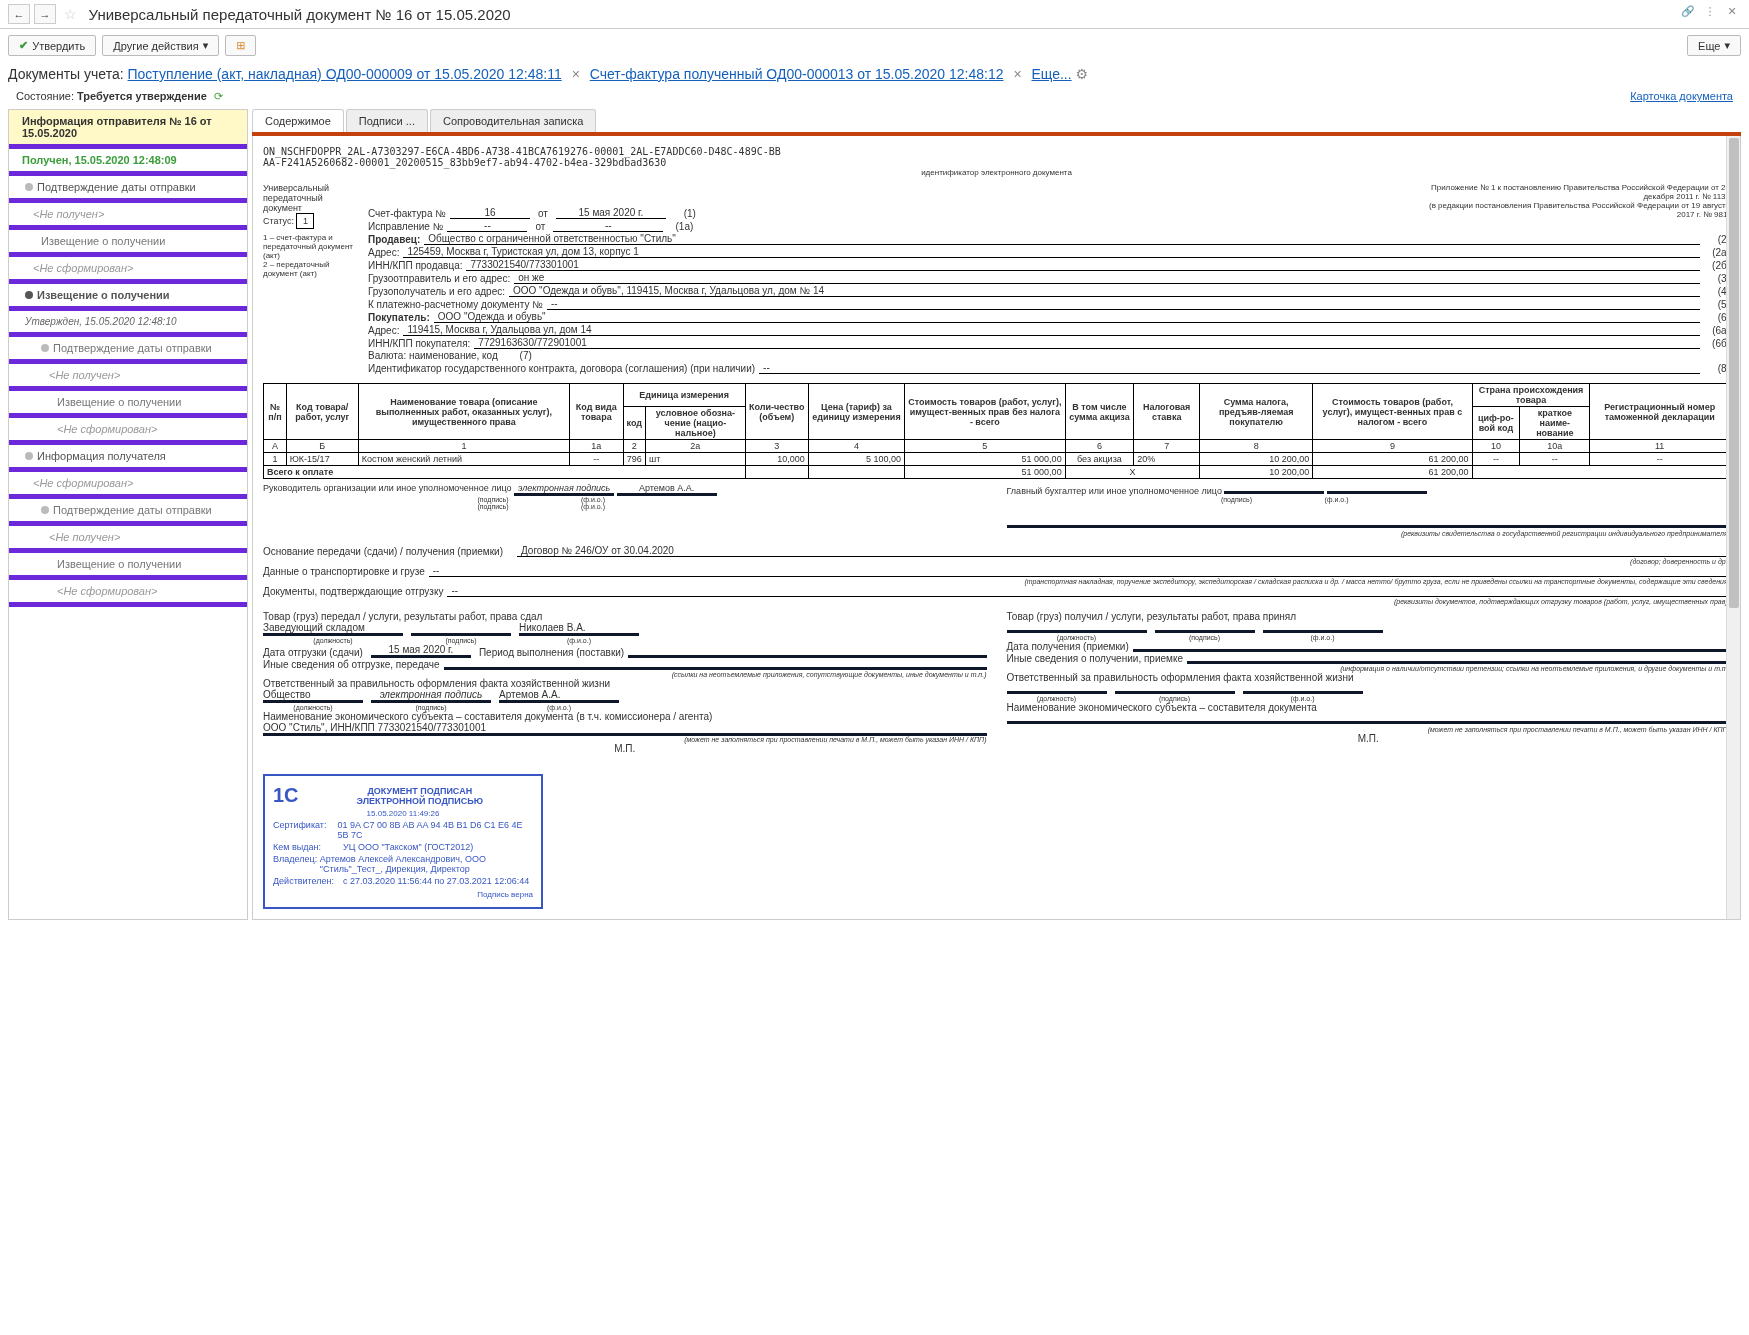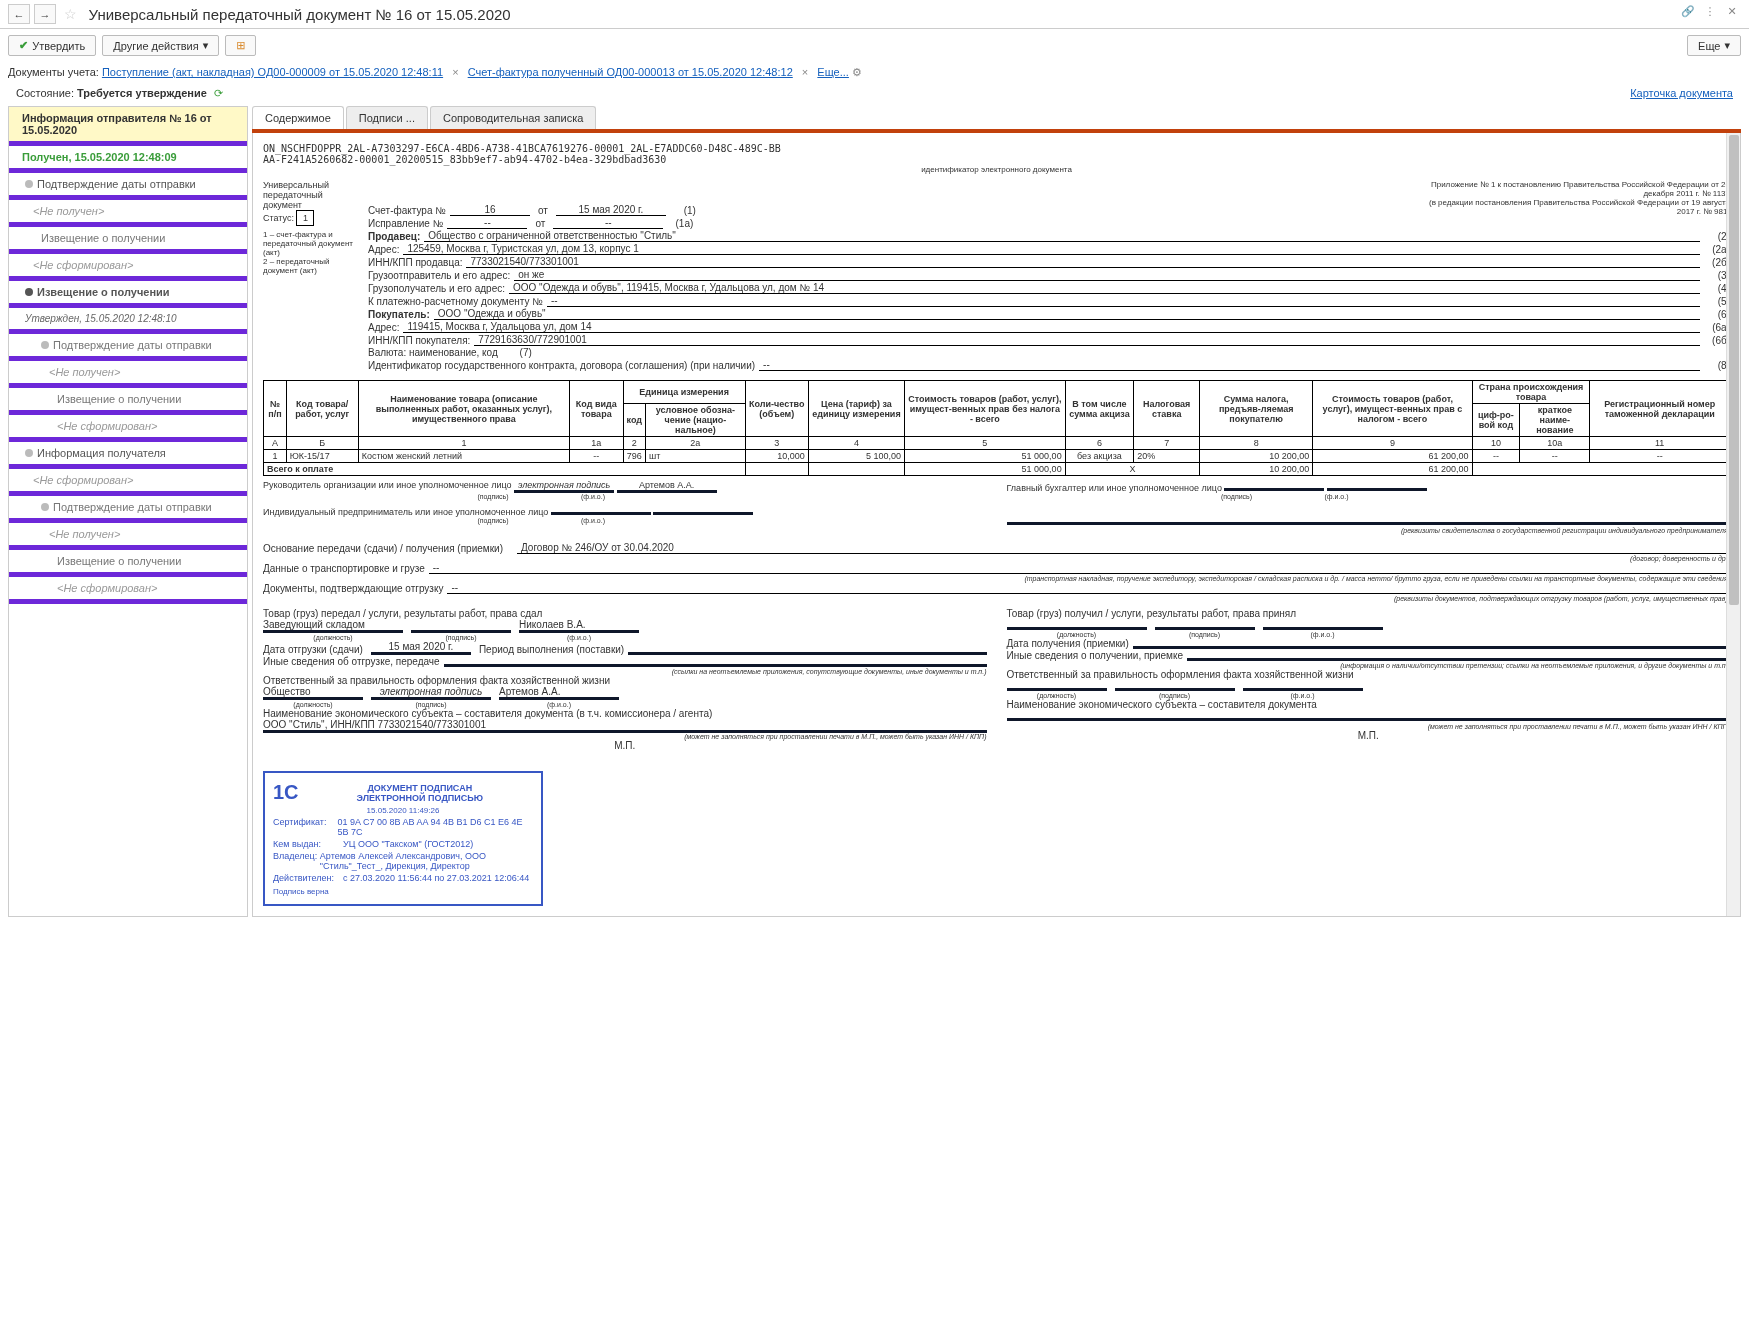--- a/index.html
+++ b/index.html
@@ -8,21 +8,21 @@
 .nav-btn{width:22px;height:20px;border:1px solid #ccc;background:#f9f9f9;font-size:11px;cursor:pointer;display:flex;align-items:center;justify-content:center}
 .star{color:#ccc;font-size:14px;padding:0 4px}
 .title{font-size:15px;margin-left:4px}
 .spacer{flex:1}
 .icon-btn{width:18px;height:18px;color:#888;cursor:pointer;text-align:center}
 .actions-row{display:flex;align-items:center;padding:6px 8px;gap:6px}
 .btn{border:1px solid #bbb;background:#f9f9f9;padding:3px 10px;cursor:pointer;border-radius:2px;display:flex;align-items:center;gap:4px}
 .check-ico{color:#3a9d3a;font-weight:bold}
 .hier-ico{color:#d98b2f}
 .more-btn{margin-left:auto}
-.doc-links{padding:4px 8px;font-size:11px}
+.doc-links{padding:4px 8px;font-size:14px}
 .doc-links a{color:#1560bd;text-decoration:underline}
 .close-x{color:#888;padding:0 6px;cursor:pointer}
 .status-row{padding:4px 16px}
 .status-row b{font-weight:bold}
 .refresh{color:#3a9d3a;cursor:pointer;padding-left:4px}
 .card-link{float:right;color:#1560bd;text-decoration:underline}
 .main{display:flex;height:calc(100% - 110px)}
 .sidebar{width:240px;border:1px solid #ccc;margin:2px 4px 4px 8px;overflow:auto}
 .side-item{padding:5px 13px;border-bottom:5px solid #6d28d9;font-size:11px}
 .side-yellow{background:#fff9c7;font-weight:bold}
@@ -299,21 +299,20 @@
         </table>
 
       <div class="sig-row">
         <div class="sig-block">
           <span>Руководитель организации или иное уполномоченное лицо</span> <span class="uline" style="width:100px;font-style:italic;text-align:center">электронная подпись</span> <span class="uline" style="width:100px;text-align:center">Артемов А.А.</span>
           <div style="display:flex">
               <span style="width:180px"></span>
               <span class="tiny" style="width:100px">(подпись)</span>
               <span class="tiny" style="width:100px">(ф.и.о.)</span>
             </div>
-          <div style="margin-top:4px"><span>Индивидуальный предприниматель или иное уполномоченное лицо</span> <span class="uline" style="width:100px"></span> <span class="uline" style="width:100px"></span></div>
           <div style="display:flex">
               <span style="width:180px"></span>
               <span class="tiny" style="width:100px">(подпись)</span>
               <span class="tiny" style="width:100px">(ф.и.о.)</span>
             </div>
         </div>
         <div class="sig-block">
           <span>Главный бухгалтер или иное уполномоченное лицо</span> <span class="uline" style="width:100px"></span> <span class="uline" style="width:100px"></span>
           <div style="display:flex">
               <span style="width:180px"></span>
@@ -441,21 +440,21 @@
             <span>УЦ ООО "Такском" (ГОСТ2012)</span>
           </div>
         <div class="stamp-row">
             <span class="stamp-l">Владелец:</span>
             <span>Артемов Алексей Александрович, ООО "Стиль"_Тест_, Дирекция, Директор</span>
           </div>
         <div class="stamp-row">
             <span class="stamp-l">Действителен:</span>
             <span>с 27.03.2020 11:56:44 по 27.03.2021 12:06:44</span>
           </div>
-        <div style="text-align:left;font-size:8px;margin-top:4px">Подпись верна</div>
+        <div style="text-align:right;font-size:8px;margin-top:4px">Подпись верна</div>
       </div>
 
       <div class="scrollbar">
           <div class="scroll-thumb"></div>
         </div>
     </div>
   </div>
 </div>
 
 </body></html>

